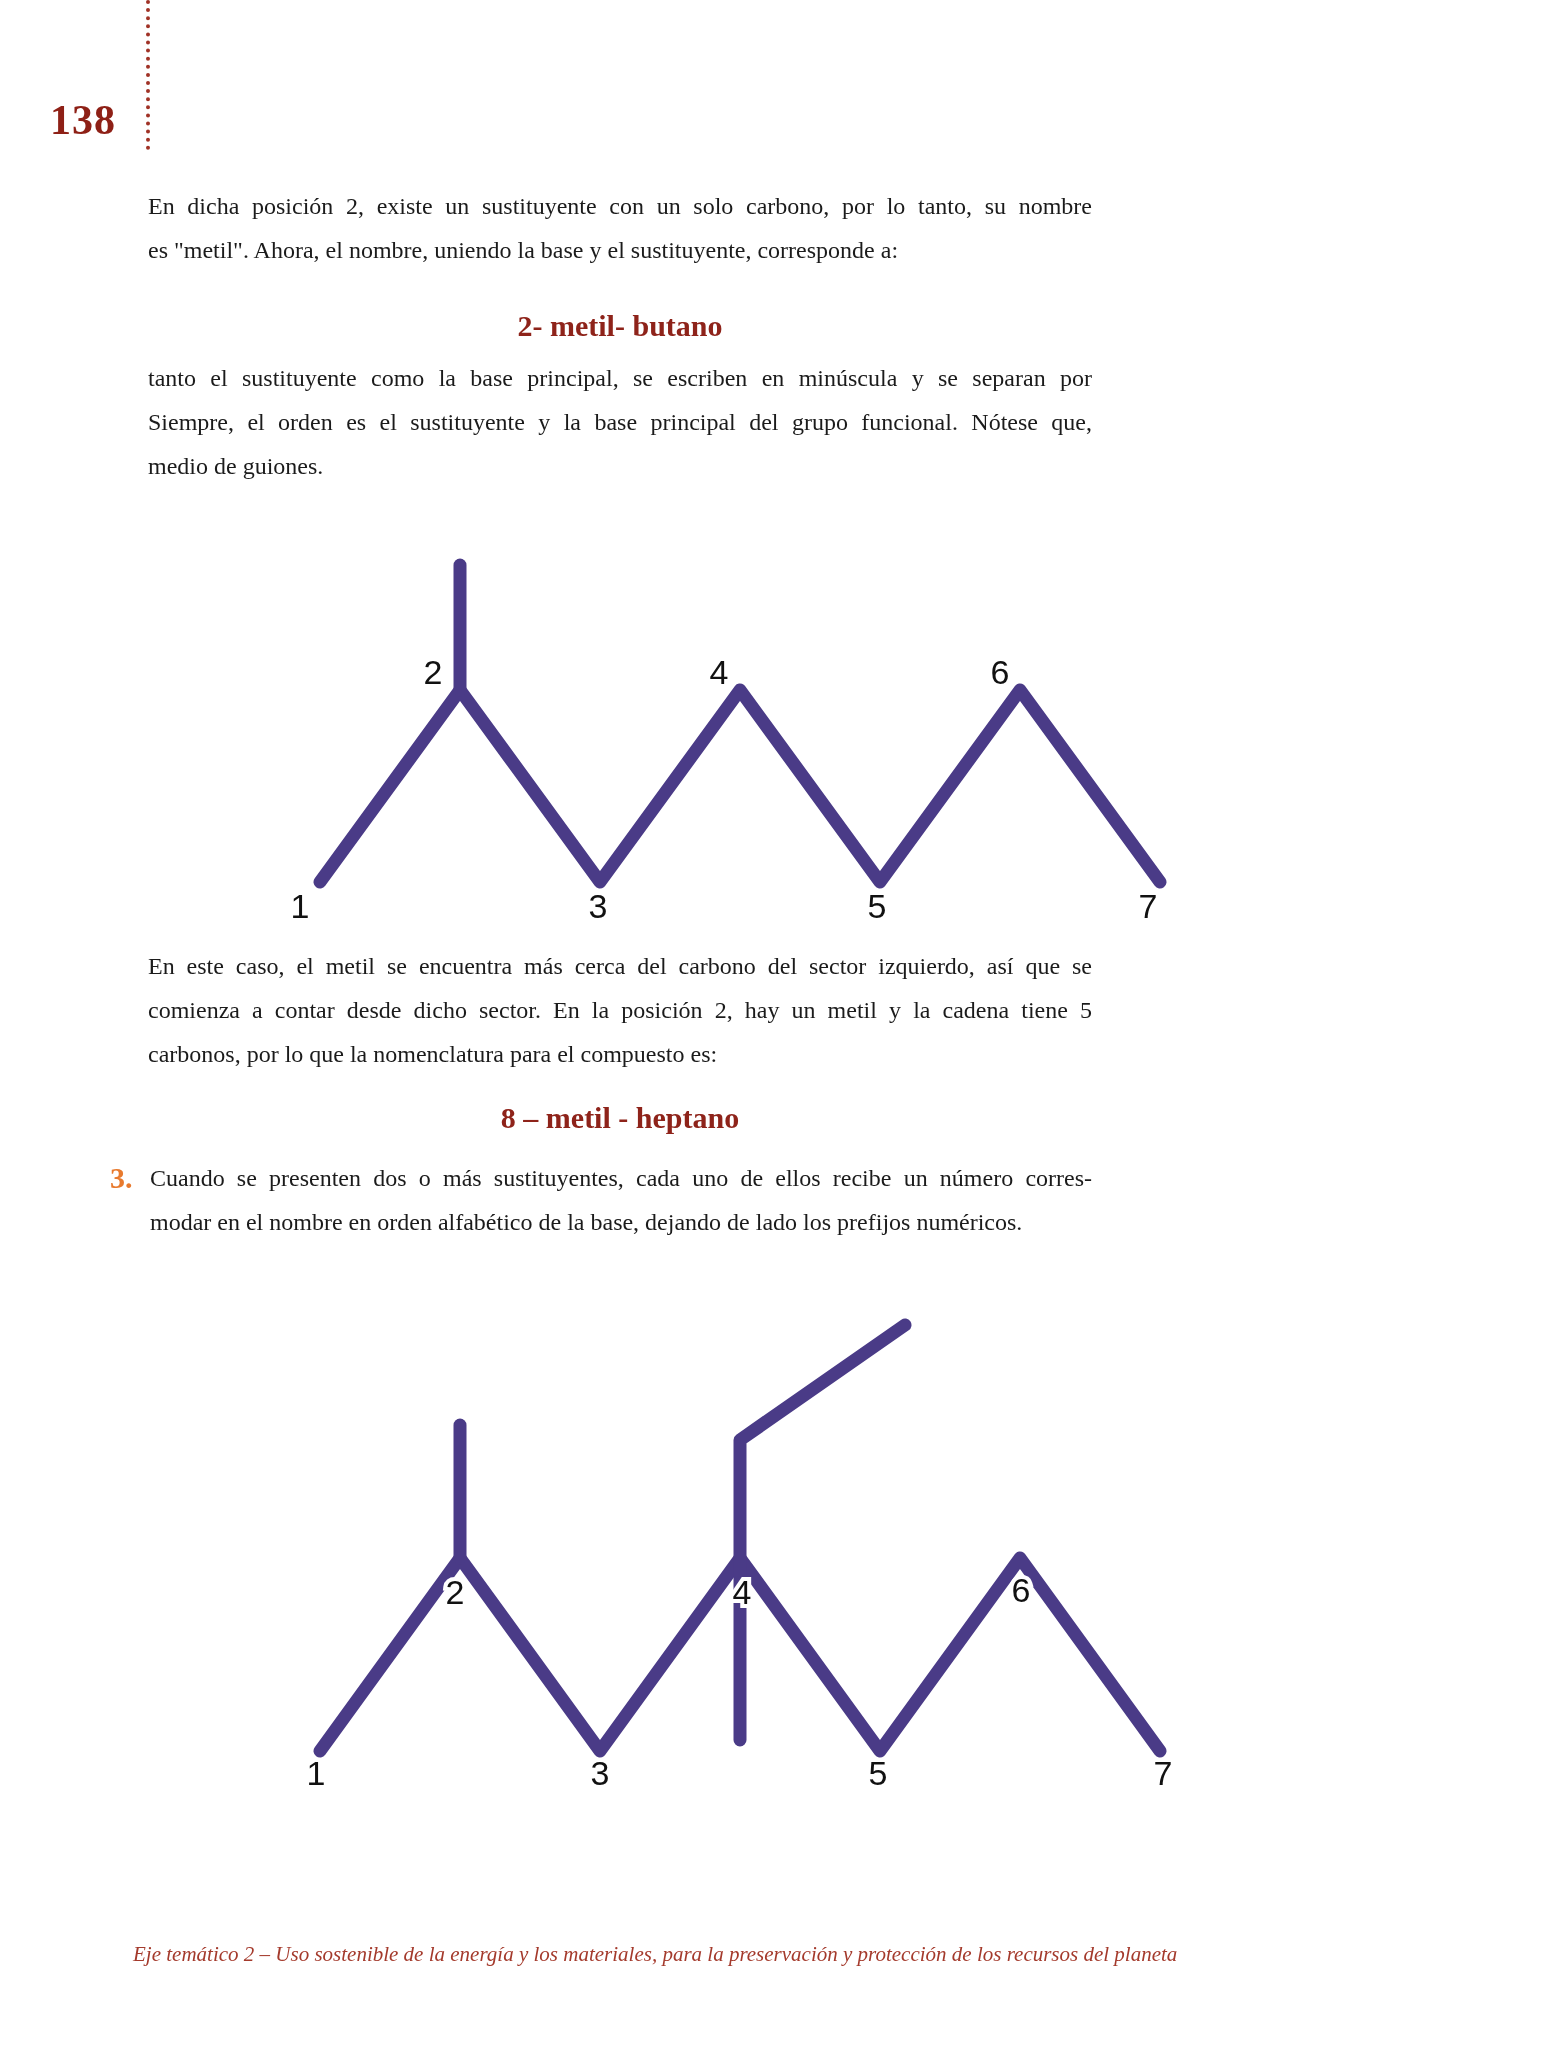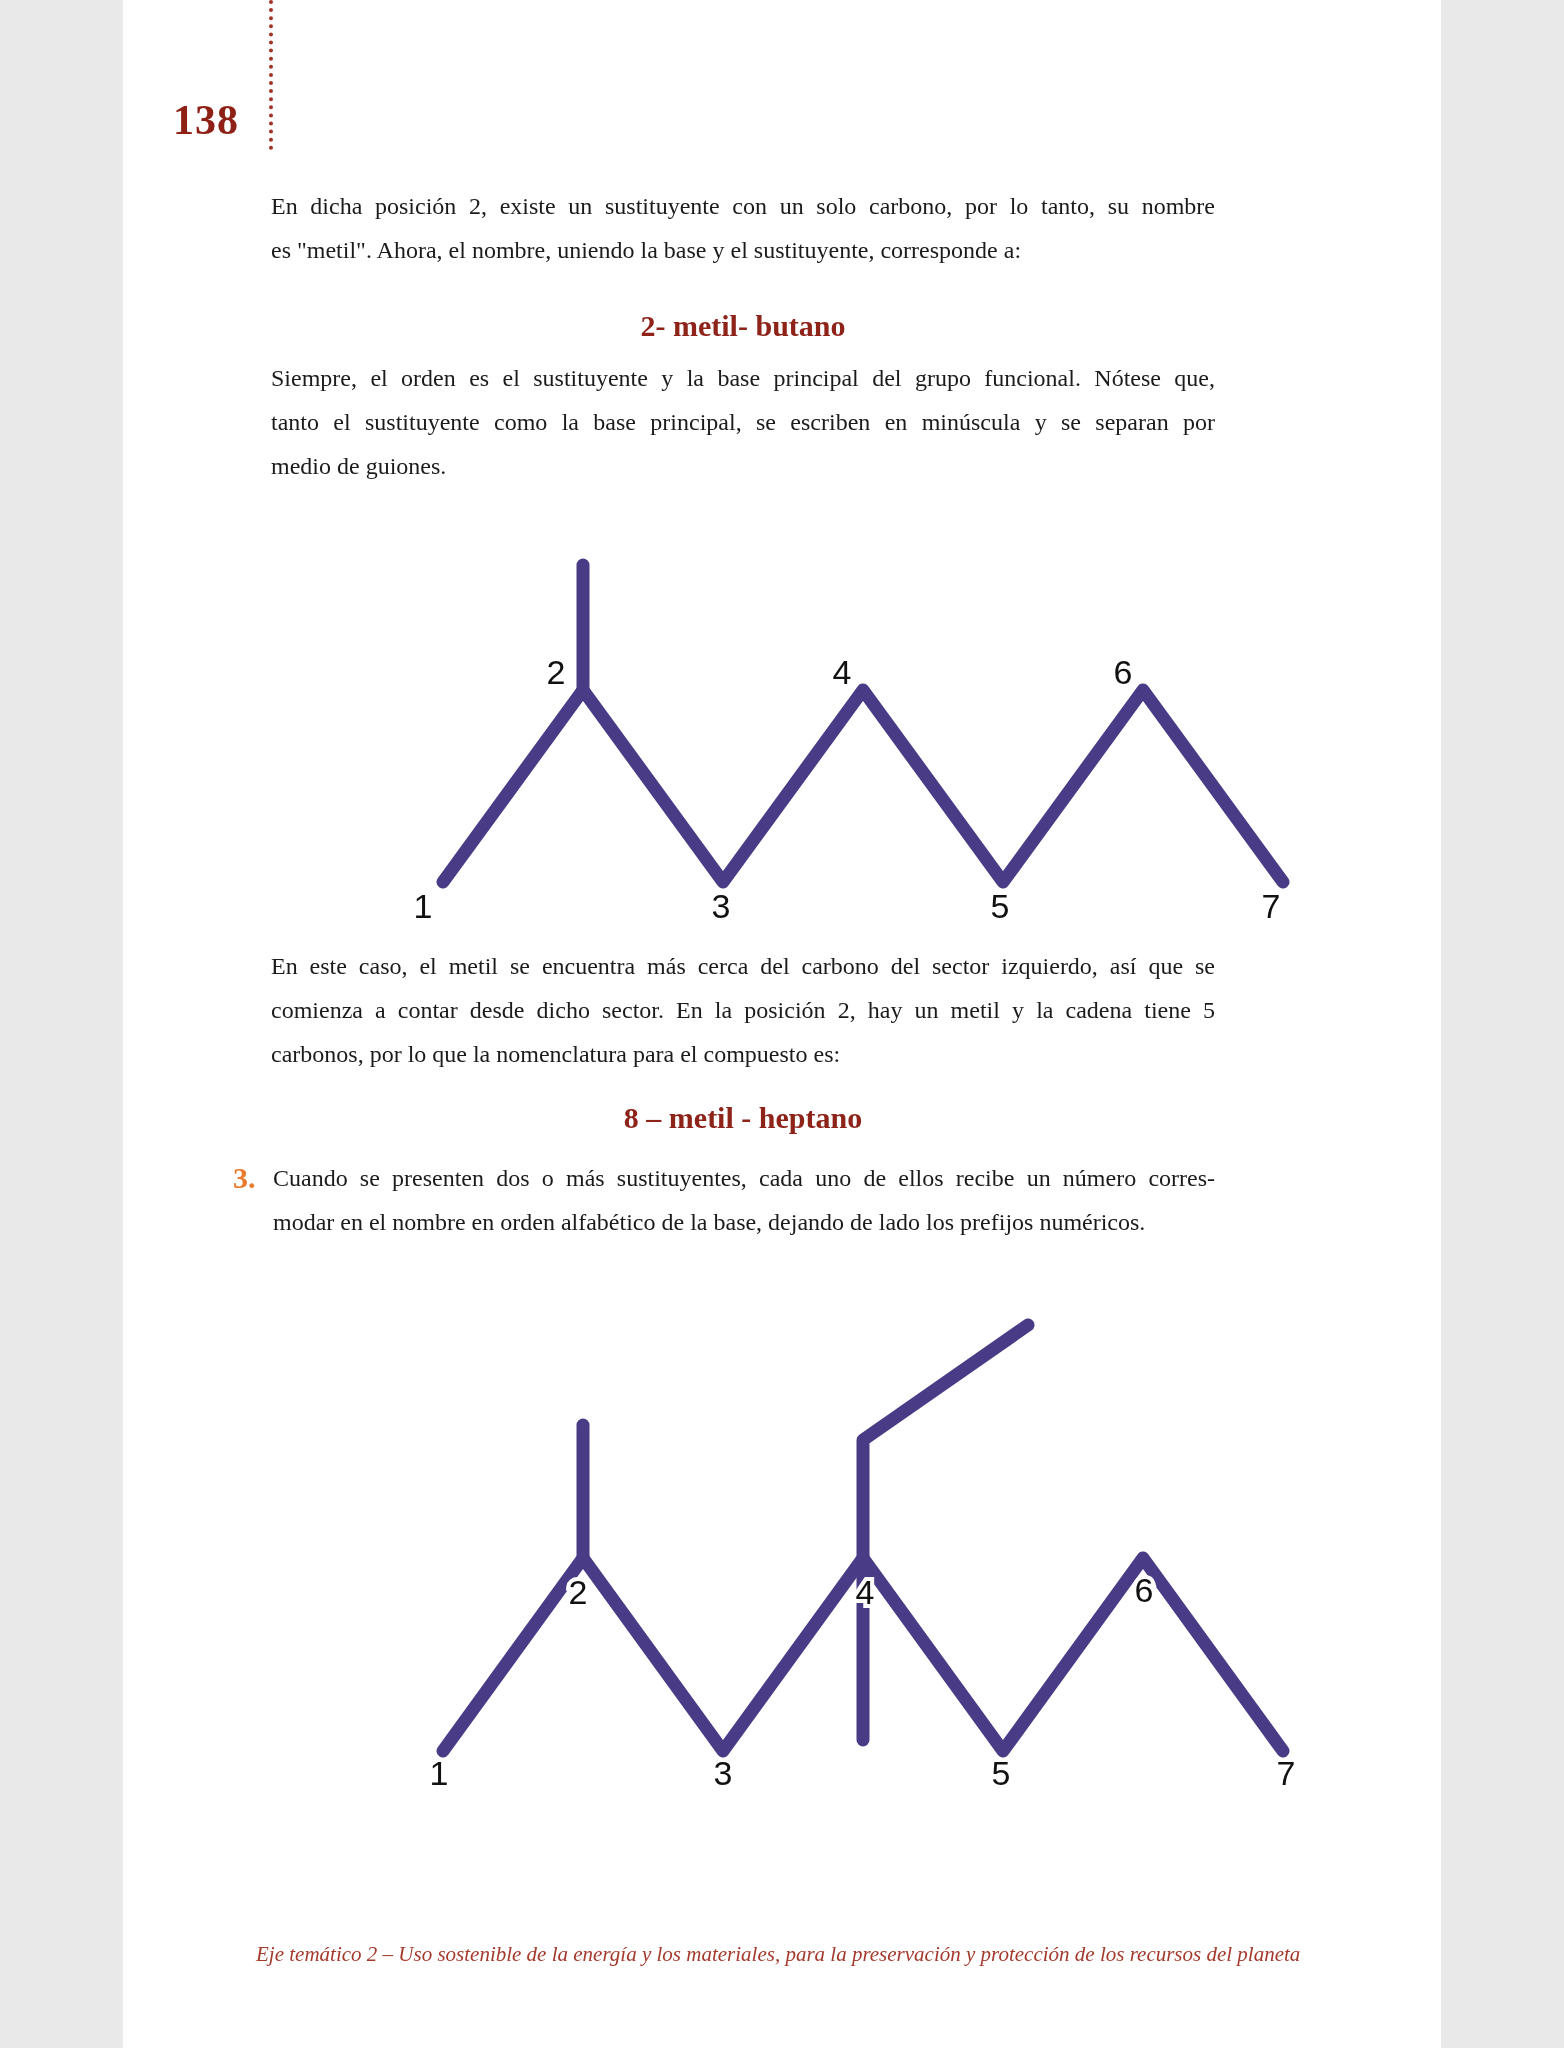--- a/index.html
+++ b/index.html
@@ -1,17 +1,17 @@
 <!DOCTYPE html>
 <html><head>
 <meta charset="utf-8">
 <style>
   html,body{margin:0;padding:0;background:#e9e9e9;}
   .page{
-    position:relative;width:1318px;height:2048px;background:#ffffff;
+    position:relative;width:1564px;height:2048px;background:#ffffff;
     margin:0 auto;overflow:hidden;
     font-family:"Liberation Serif","DejaVu Serif",serif;color:#1b1b1b;
   }
   .abs{position:absolute;}
   .pageno{
     left:50px;top:96px;font-size:42px;font-weight:bold;color:#8e2016;
     letter-spacing:1px;
   }
   .dotline{
     left:146px;top:0;height:150px;width:0;
@@ -54,22 +54,22 @@
   <div class="abs pageno">138</div>
 
   <div class="abs textcol" style="top:184px;">
     <div class="line">En dicha posición 2, existe un sustituyente con un solo carbono, por lo tanto, su nombre</div>
     <div class="line last">es "metil". Ahora, el nombre, uniendo la base y el sustituyente, corresponde a:</div>
   </div>
 
   <div class="abs heading" style="top:292px;margin-top:12px;">2- metil- butano</div>
 
   <div class="abs textcol" style="top:356px;">
+    <div class="line">tanto el sustituyente como la base principal, se escriben en minúscula y se separan por</div>
     <div class="line">Siempre, el orden es el sustituyente y la base principal del grupo funcional. Nótese que,</div>
-    <div class="line">tanto el sustituyente como la base principal, se escriben en minúscula y se separan por</div>
     <div class="line last">medio de guiones.</div>
   </div>
 
   <svg class="abs" style="left:0;top:540px;" width="1564" height="395" viewBox="0 0 1564 395">
     <polyline class="bond" points="320,342 460,150 600,342 740,150 880,342 1020,150 1160,342"></polyline>
     <line class="bond" x1="460" y1="150" x2="460" y2="25"></line>
     <text class="clabel" x="300" y="378">1</text>
     <text class="clabel" x="433" y="144">2</text>
     <text class="clabel" x="598" y="378">3</text>
     <text class="clabel" x="719" y="144">4</text>

